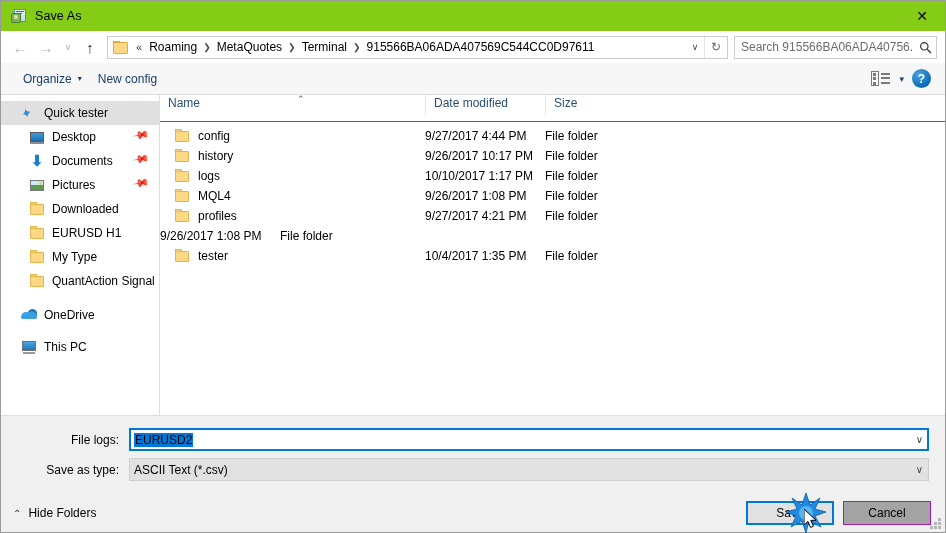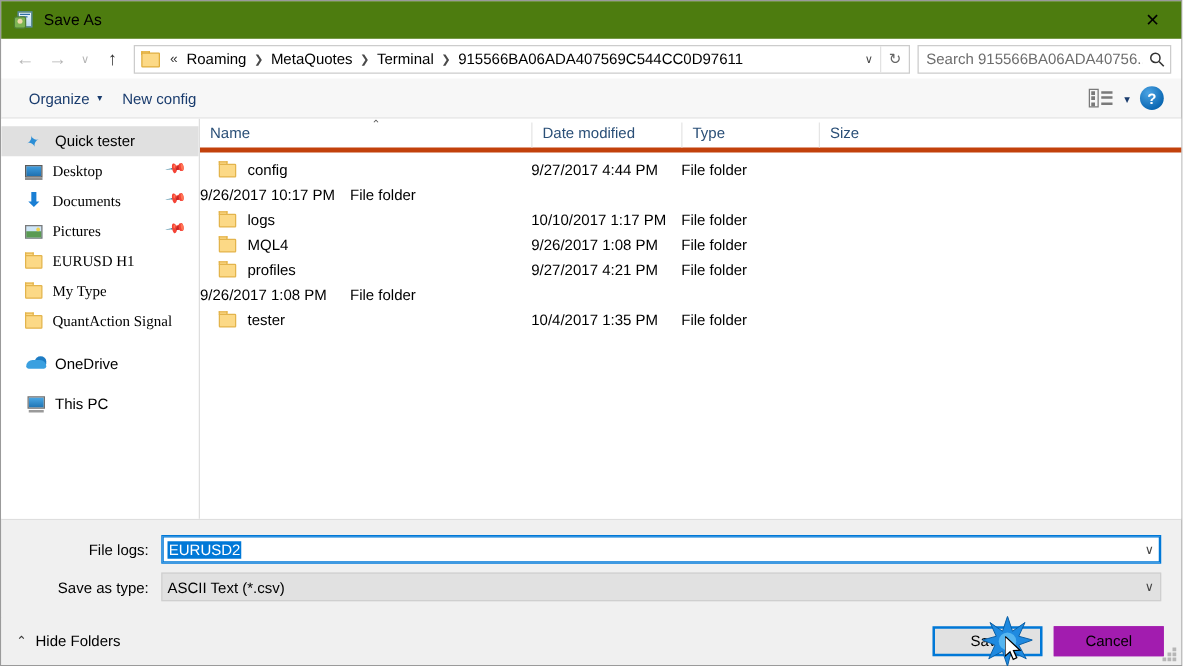--- a/index.html
+++ b/index.html
@@ -20,21 +20,21 @@
     box-sizing: border-box;
     border: 1px solid #9a9a9a;
     background: #f0f0f0;
     display: flex;
     flex-direction: column;
   }
 
   
   .titlebar {
     height: 30px;
-    background: #4d7c0f;
+    background: #84cc16;
     display: flex;
     align-items: center;
     flex: 0 0 auto;
     position: relative;
   }
   .title-icon {
     width: 16px; height: 16px;
     margin-left: 10px; margin-right: 8px;
     position: relative;
     flex: 0 0 auto;
@@ -287,21 +287,21 @@
     position: relative;
   }
   .nav-item .nav-label { overflow: hidden; }
   .nav-item .pin {
     margin-left: auto;
     color: #9a9a9a;
     font-size: 11px;
     padding-right: 8px;
     transform: rotate(35deg);
   }
-  .indent-2 { padding-left: 18px; font-family: Liberation Serif, serif; }
+  .indent-2 { padding-left: 28px; }
   .indent-top { padding-left: 20px; }
 
   
   .ico-star {
     color: #2b8ed6; font-size: 13px; line-height: 16px; display: block;
     transform: rotate(-18deg);
   }
   .ico-folder .fb {
     position: absolute; left: 1px; top: 3px;
     width: 14px; height: 11px;
@@ -390,22 +390,22 @@
   .sortmark {
     position: absolute;
     left: 137px; top: 0px;
     font-size: 9px;
     color: #5a5a5a;
     line-height: 8px;
   }
   .colheader {
     height: 27px;
     display: flex;
-    align-items: flex-end;
-    border-bottom: 4px solid #c2410c;
+    align-items: flex-start;
+    border-bottom: 1px solid #c2410c;
     flex: 0 0 auto;
     box-sizing: border-box;
   }
   .colheader .col {
     font-size: 12px;
     color: #2a4f77;
     padding: 0 0 5px 8px;
     box-sizing: border-box;
     border-left: 1px solid #e5e5e5;
     height: 20px;
@@ -482,21 +482,21 @@
   .combo .val {
     padding-left: 4px;
     font-size: 12px;
     color: #000;
     flex: 1 1 auto;
     white-space: nowrap;
     overflow: hidden;
   }
   .combo.filename .val .sel {
     background: #0078d7;
-    color: #ffffff;
+    color: #000000;
     padding: 1px 1px;
   }
   .combo .caret {
     width: 17px;
     display: flex; align-items: center; justify-content: center;
     font-size: 10px; color: #444;
     flex: 0 0 auto;
   }
 
   
@@ -519,21 +519,21 @@
     margin-left: auto;
     display: flex;
     align-items: center;
     gap: 9px;
     position: relative;
   }
   .btn {
     width: 88px; height: 24px;
     font-size: 12px;
     display: flex; align-items: center; justify-content: center;
-    background: #a21caf;
+    background: #a3a3a3;
     border: 1px solid #a21caf;
     box-sizing: border-box;
     color: #000;
   }
   .btn.primary {
     border: 2px solid #0078d7;
     background: #e1e1e1;
   }
   .grip {
     position: absolute;
@@ -666,42 +666,49 @@
       <div class="nav-item indent-2">
         <span class="nav-ico ico-pic">
             <span class="frame"></span>
             <span class="hill"></span>
             <span class="sun"></span>
           </span>
         <span class="nav-label">Pictures</span>
         <span class="pin">📌</span>
       </div>
 
-
       <div class="nav-item indent-2">
         <span class="nav-ico ico-folder">
             <span class="ft"></span>
             <span class="fb"></span>
           </span>
-        <span class="nav-label">EURUSD H1</span>
+        <span class="nav-label">Downloaded</span>
       </div>
 
       <div class="nav-item indent-2">
         <span class="nav-ico ico-folder">
             <span class="ft"></span>
             <span class="fb"></span>
           </span>
-        <span class="nav-label">My Type</span>
+        <span class="nav-label">EURUSD H1</span>
       </div>
 
       <div class="nav-item indent-2">
         <span class="nav-ico ico-folder">
             <span class="ft"></span>
             <span class="fb"></span>
           </span>
+        <span class="nav-label">My Type</span>
+      </div>
+
+      <div class="nav-item indent-2">
+        <span class="nav-ico ico-folder">
+            <span class="ft"></span>
+            <span class="fb"></span>
+          </span>
         <span class="nav-label">QuantAction Signal</span>
       </div>
 
       <div style="height:10px"></div>
 
       <div class="nav-item indent-top">
         <span class="nav-ico ico-cloud">
             <span class="c2"></span>
             <span class="c1"></span>
           </span>
@@ -721,38 +728,44 @@
       <div style="height:8px"></div>
 
     </div>
 
     <div class="filepane">
       <div class="sortmark">⌃</div>
 
       <div class="colheader">
         <div class="col c-name">Name</div>
         <div class="col c-date">Date modified</div>
-        <div class="col c-type">Type</div>
         <div class="col c-size">Size</div>
       </div>
 
       <div class="filelist">
         <div class="filerow">
           <div class="fname">
             <span class="ico-folder">
                 <span class="ft"></span>
                 <span class="fb"></span>
               </span>
             <span>config</span>
           </div>
           <div class="fdate">9/27/2017 4:44 PM</div>
           <div class="ftype">File folder</div>
           <div class="fsize"></div>
         </div>
         <div class="filerow">
+          <div class="fname">
+            <span class="ico-folder">
+                <span class="ft"></span>
+                <span class="fb"></span>
+              </span>
+            <span>history</span>
+          </div>
           <div class="fdate">9/26/2017 10:17 PM</div>
           <div class="ftype">File folder</div>
           <div class="fsize"></div>
         </div>
         <div class="filerow">
           <div class="fname">
             <span class="ico-folder">
                 <span class="ft"></span>
                 <span class="fb"></span>
               </span>

